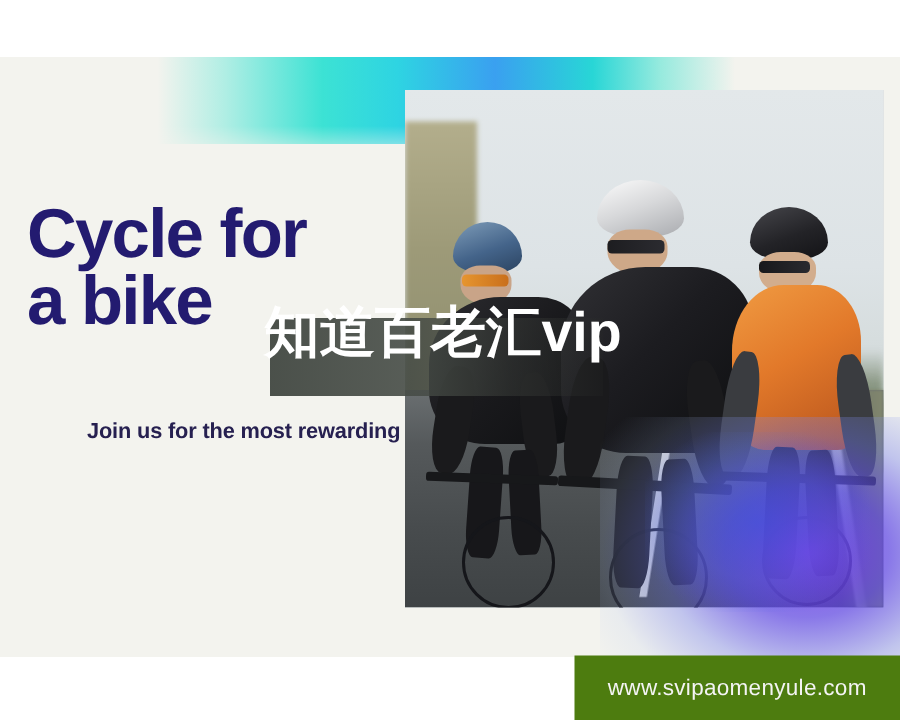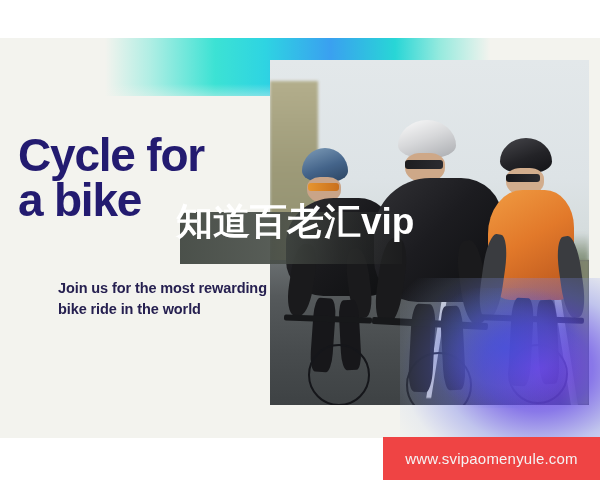--- a/index.html
+++ b/index.html
@@ -292,21 +292,21 @@
     justify-content: center;
     z-index: 35;
     box-shadow: 0 0 0 1px rgba(255,255,255,0.08);
   }
   .wm-bottom {
     position: absolute;
     left: 383px;
     top: 437px;
     width: 217px;
     height: 43px;
-    background: #ef4444;
+    background: #4d7c0f;
     color: #f4f4f4;
     font-size: 15px;
     display: flex;
     align-items: center;
     justify-content: center;
     letter-spacing: 0.2px;
     z-index: 36;
   }
   .white-strip {
     position: absolute;
@@ -380,21 +380,20 @@
       </div>
     </div>
 
     <div class="headline">
       <span class="l1">Cycle for</span>
       <span class="l2">a bike</span>
     </div>
 
     <div class="subhead">
       <span>Join us for the most rewarding</span><br>
-      <span>bike ride in the world</span>
     </div>
 
     <div class="purple-glow"></div>
     <div class="blue-glow"></div>
   </div>
 
   <div class="cn-band"></div>
   <div class="cn-text"><span>知道百老汇</span><span class="lat">vip</span></div>
 
 

